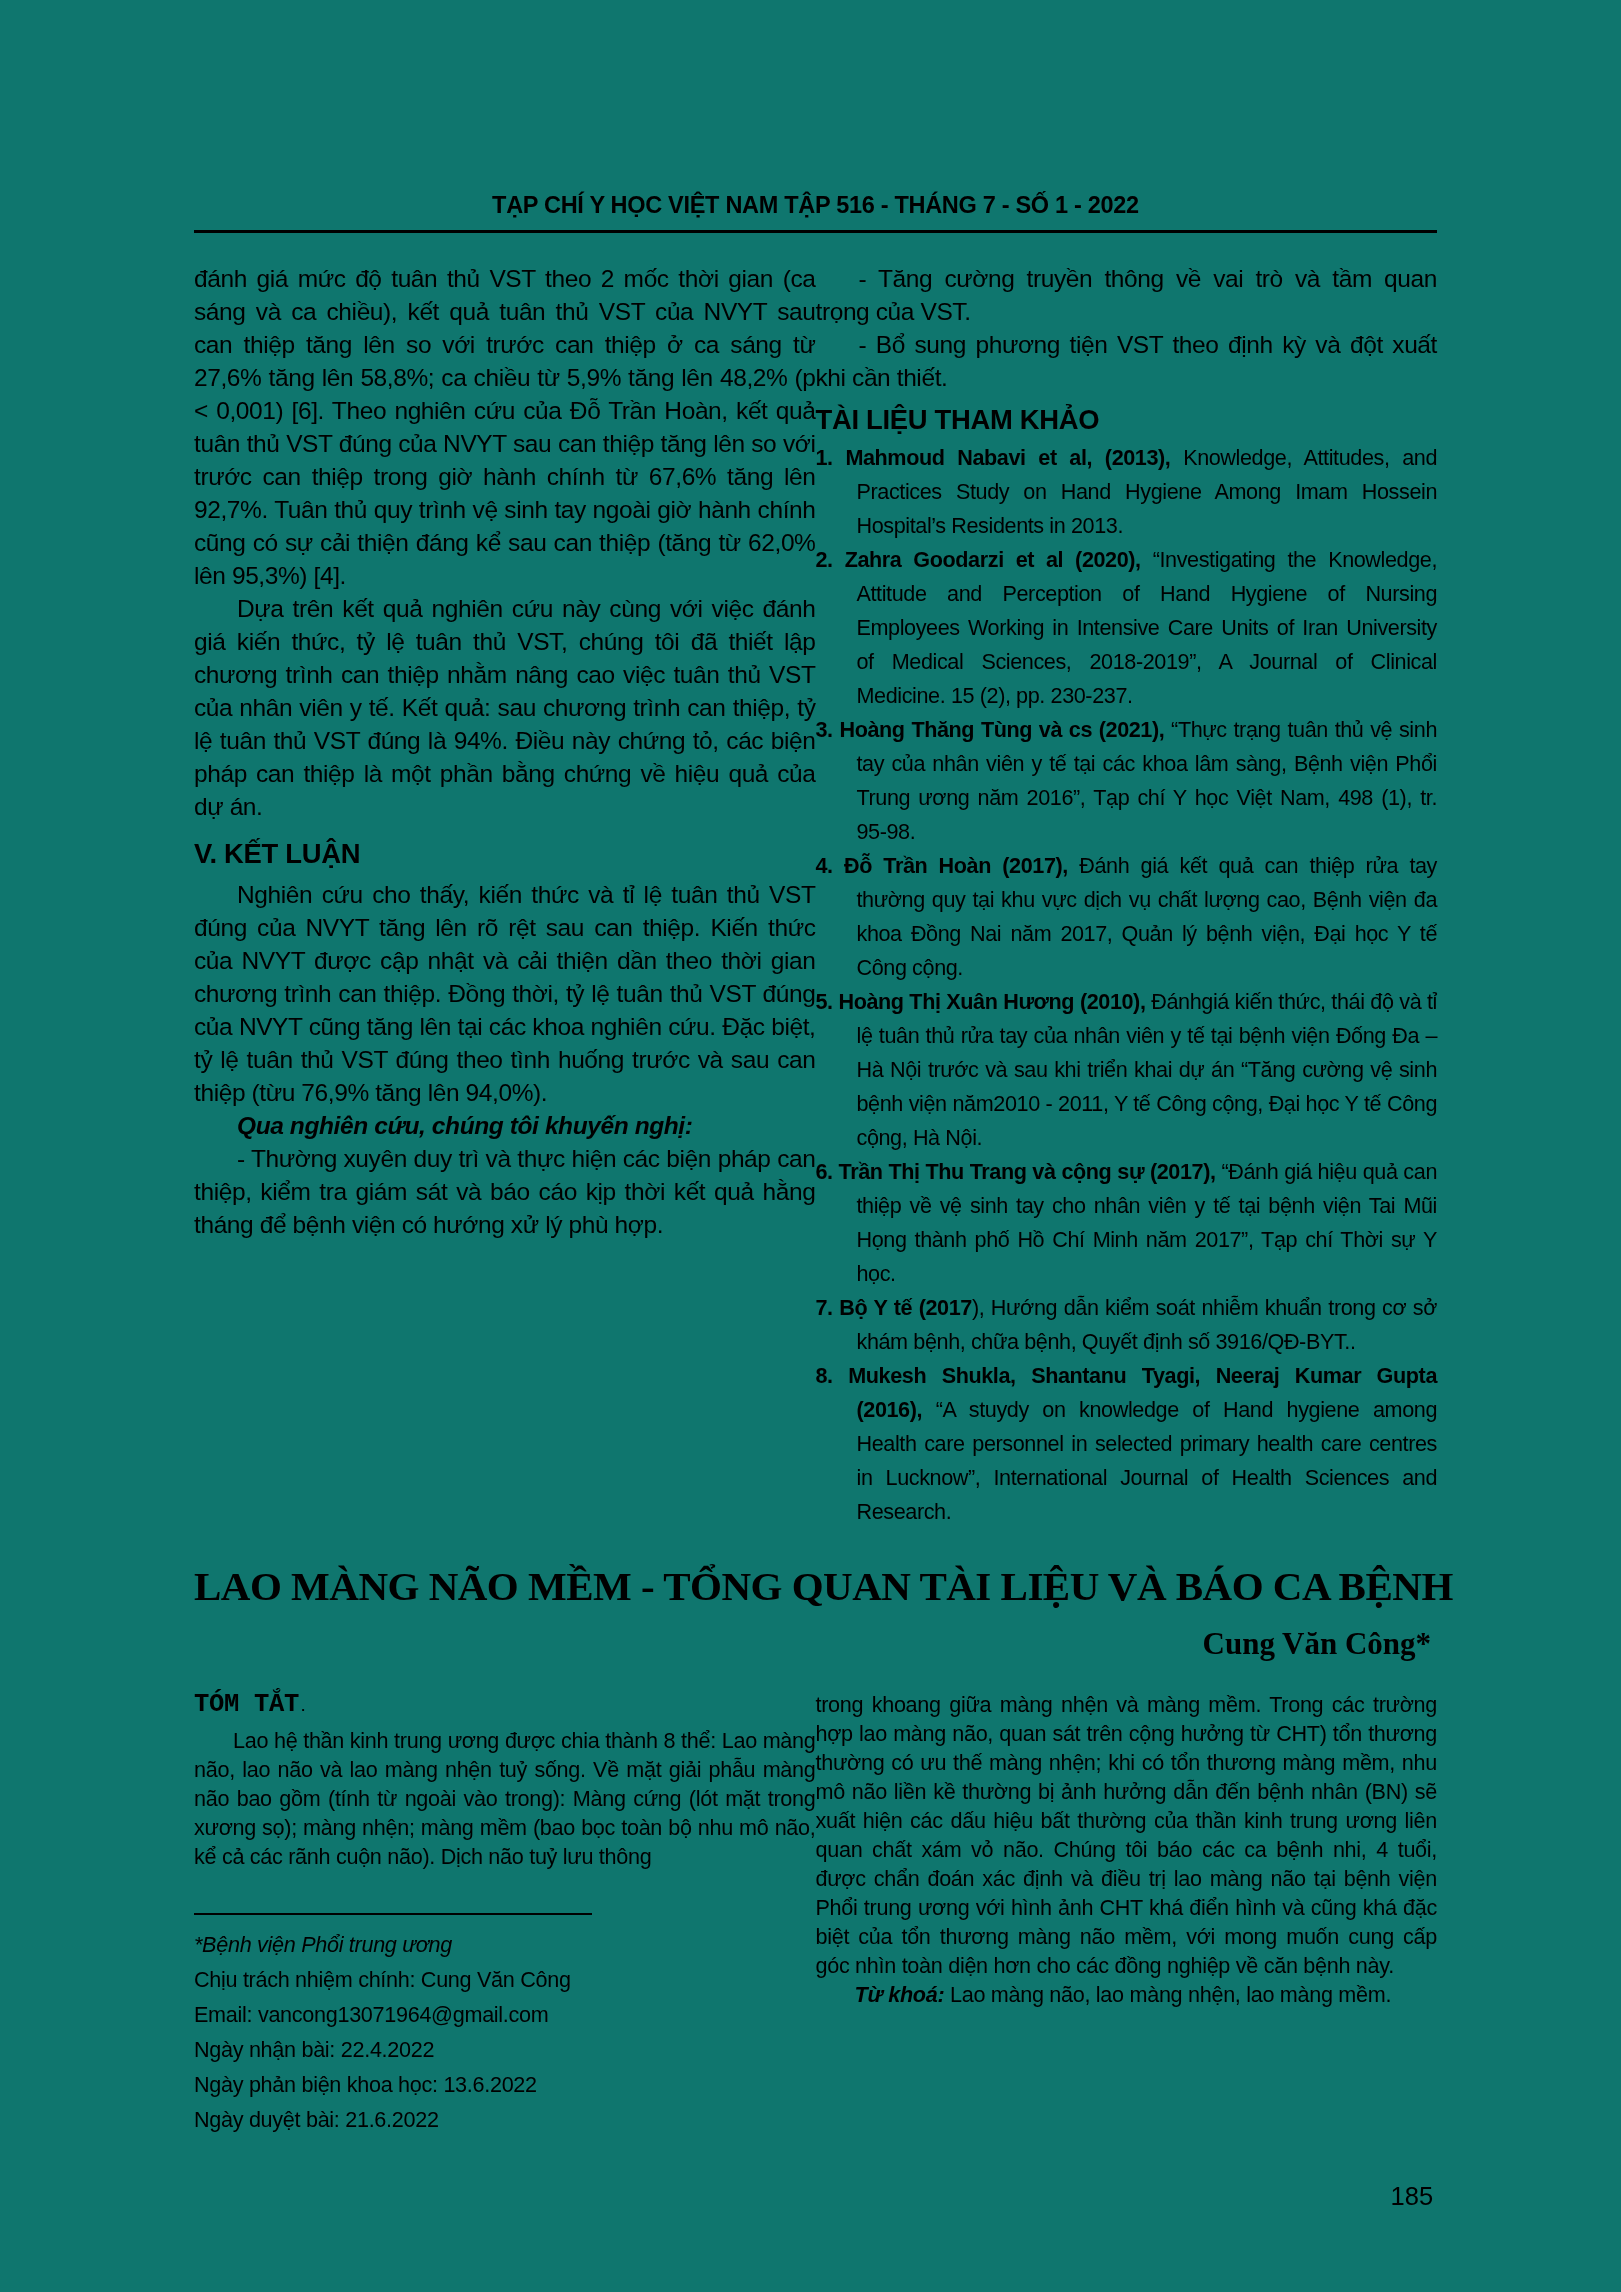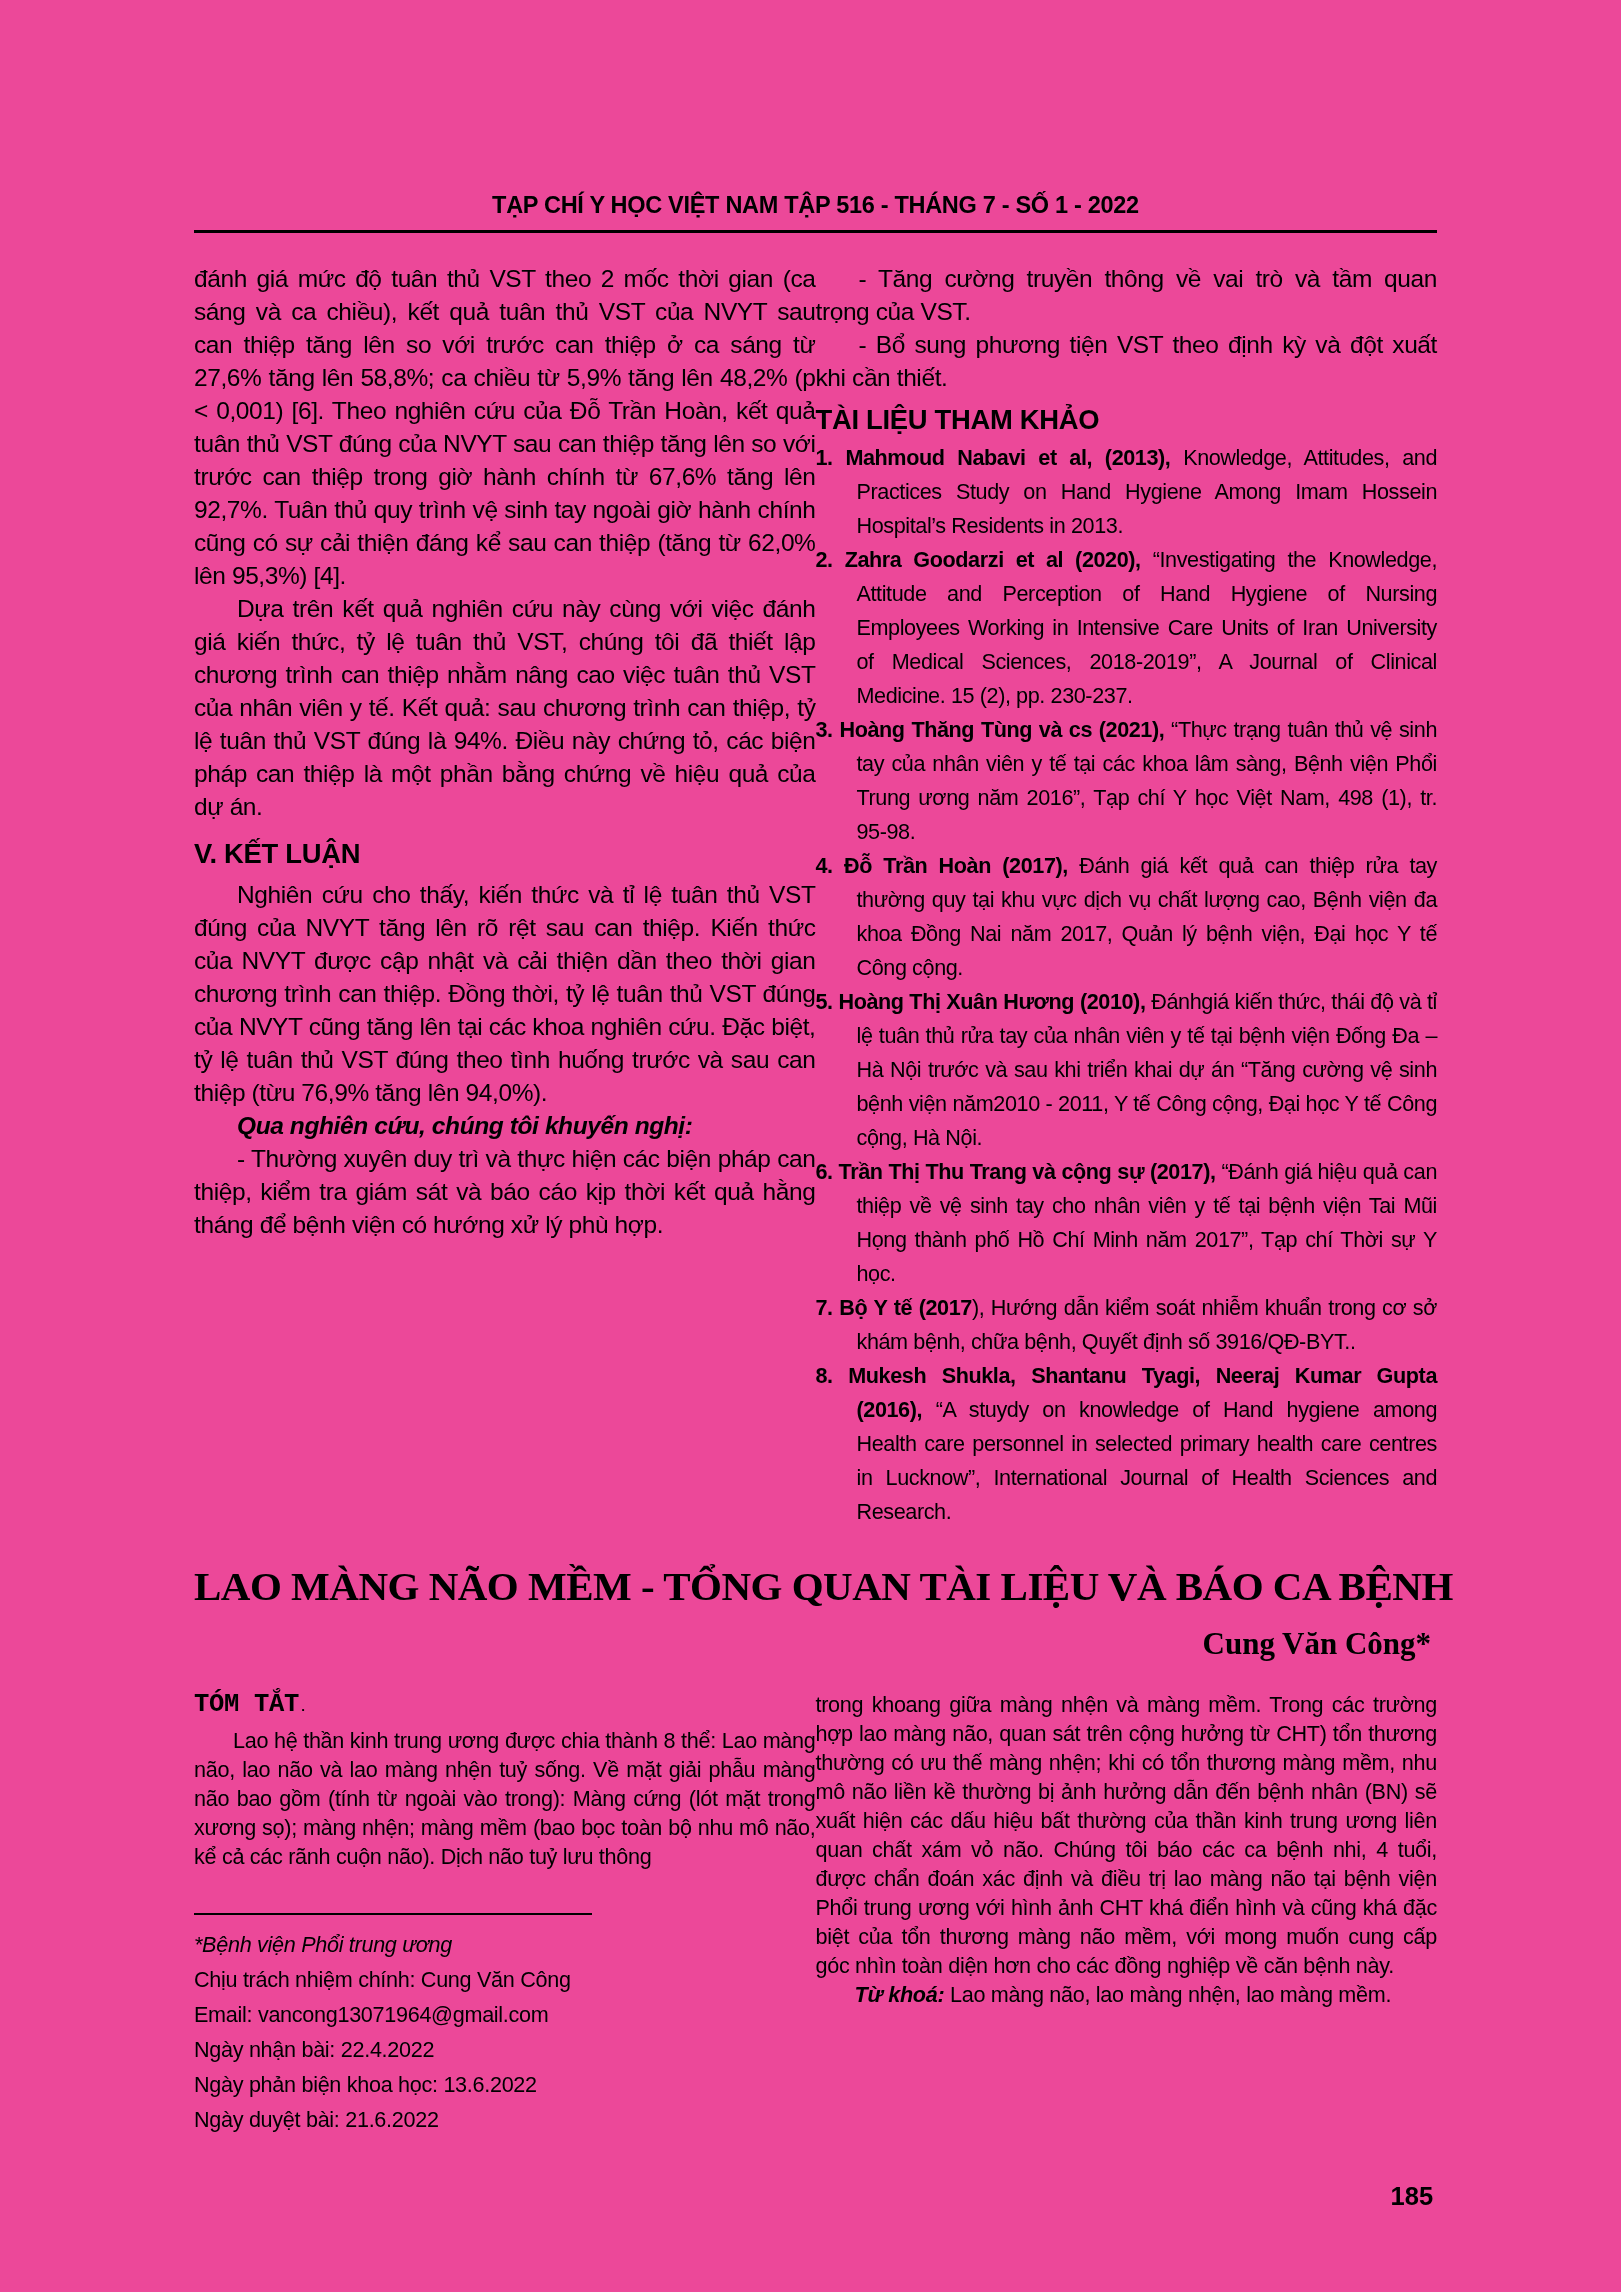--- a/index.html
+++ b/index.html
@@ -1,21 +1,21 @@
 <!DOCTYPE html>
 <html><head>
 <meta charset="utf-8">
 <style>
   * { margin:0; padding:0; box-sizing:border-box; }
   html,body { background:#e8e8e8; }
   .page {
     position:relative;
     width:1621px; height:2293px;
     margin:0 auto;
-    background:#ec4899;
+    background:#0f766e;
     color:#000000;
     font-family:"Liberation Sans", sans-serif;
     padding:192px 184px 0 194px;
     overflow:hidden;
   }
   .running-head {
     text-align:center;
     font-weight:bold;
     font-size:23.5px;
     letter-spacing:-0.3px;
@@ -89,21 +89,20 @@
 
   .footnote { margin-top:42px; font-size:21.6px; line-height:35px; letter-spacing:-0.3px; }
   .fn-rule { width:398px; border:none; border-top:2.9px solid #000; margin-bottom:11.8px; }
   .fn-aff { font-style:italic; }
 
   .pageno {
     text-align:right;
     font-size:25.5px;
     margin-top:45px;
     padding-right:3.9px;
-    font-weight:bold;
   }
 </style>
 </head>
 <body>
 
 <div class="page">
 
   <div class="running-head">TẠP CHÍ Y HỌC VIỆT NAM TẬP 516 - THÁNG 7 - SỐ 1 - 2022</div>
   <hr class="head-rule">
 

